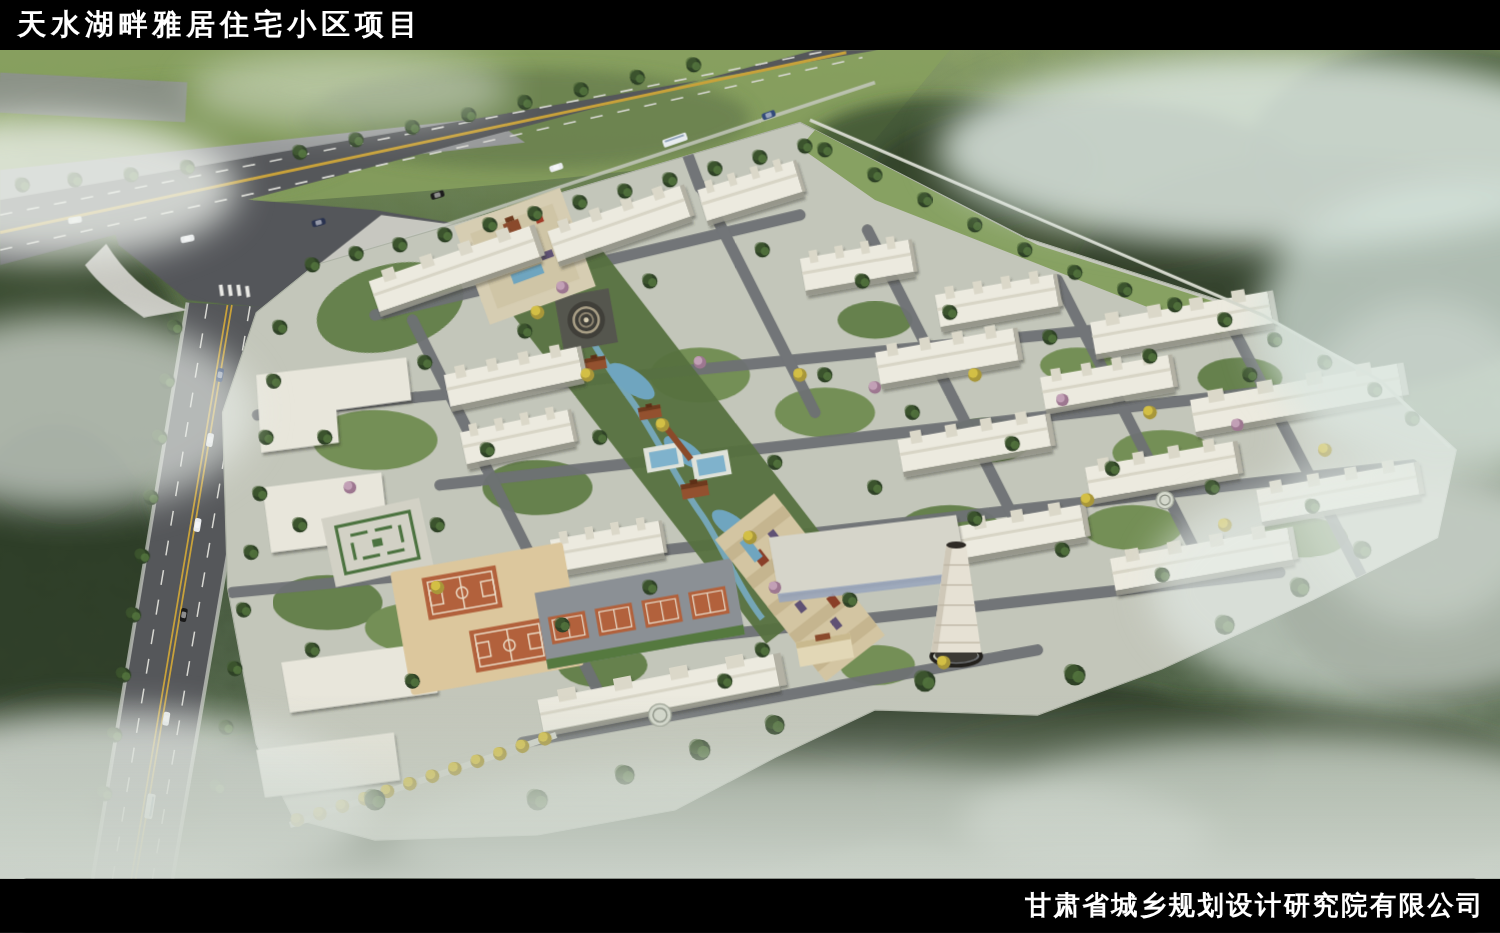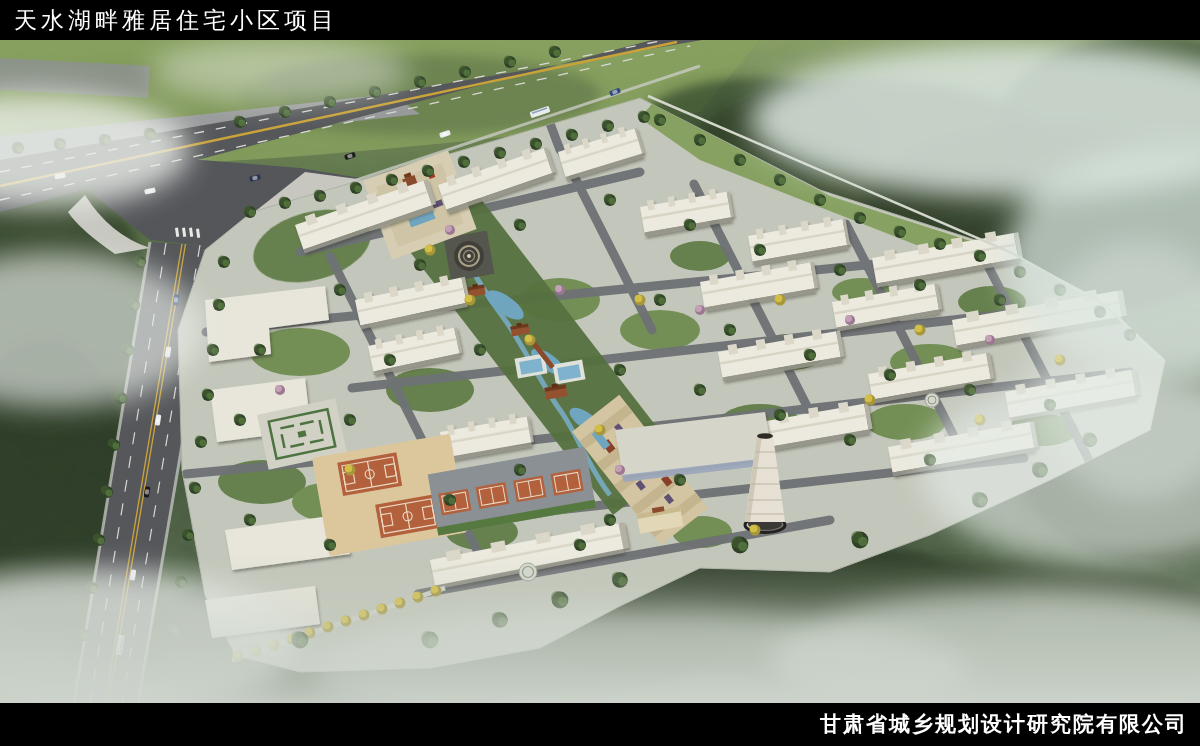--- a/index.html
+++ b/index.html
@@ -1,21 +1,21 @@
 <!DOCTYPE html>
 <html><head>
 <meta charset="utf-8">
 <style>
   html,body{margin:0;padding:0;background:#222;}
   .board{position:relative;width:1200px;height:746px;overflow:hidden;background:#000;
          font-family:"DejaVu Serif","Liberation Serif",serif;}
   .band{position:absolute;left:0;width:1200px;background:#000;color:#fff;z-index:5;}
   .band-top{top:0;height:40px;}
   .band-top .txt{position:absolute;left:14px;top:0;line-height:40px;font-size:23px;
-                 letter-spacing:4px;font-weight:normal;white-space:nowrap;}
+                 letter-spacing:4px;font-weight:bold;white-space:nowrap;}
   .band-bottom{top:703px;height:43px;border-radius:21px;}
   .band-bottom .txt{position:absolute;right:12px;top:0;line-height:42px;font-size:21px;
                     letter-spacing:2px;font-weight:bold;white-space:nowrap;}
   svg.scene{position:absolute;left:0;top:40px;display:block;}
 </style>
 </head>
 <body>
 
 <div class="board">
 

